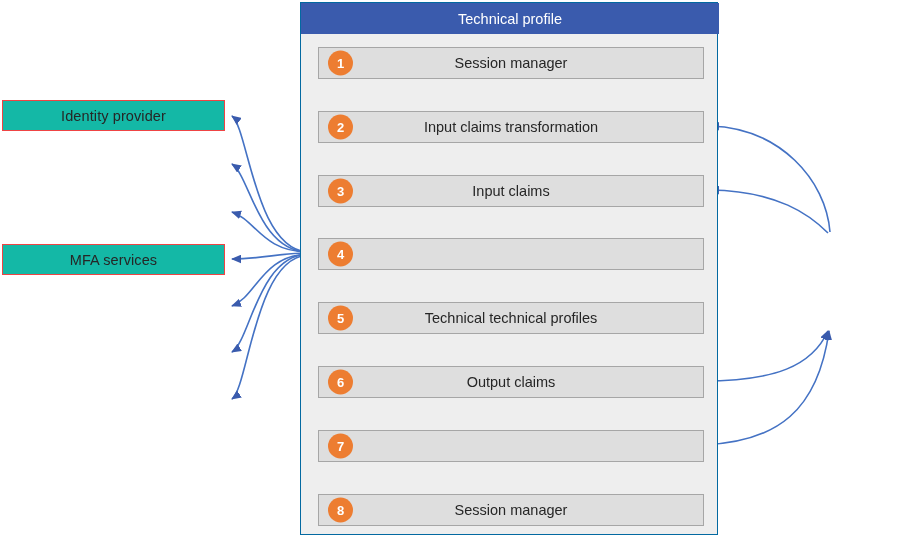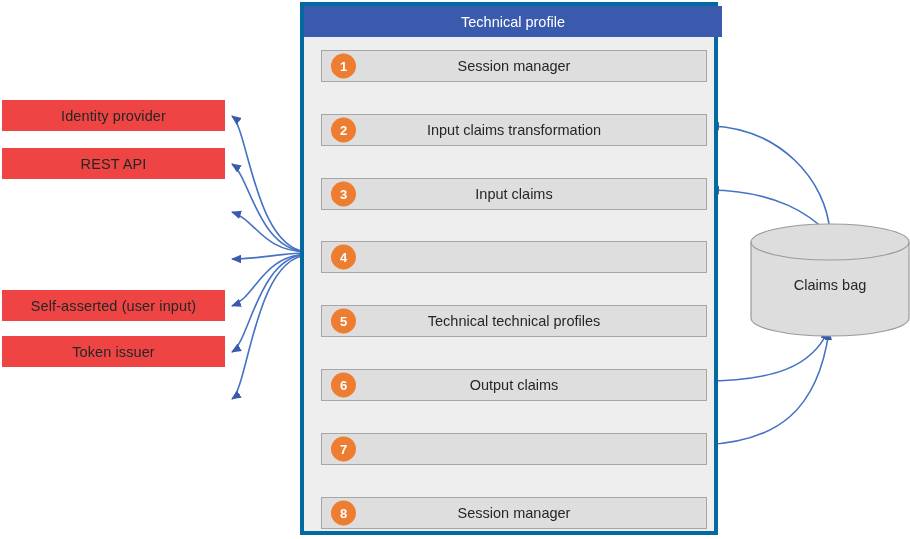--- a/index.html
+++ b/index.html
@@ -26,39 +26,39 @@
     height: 539px;
     pointer-events: none;
   }
   
   .src-box {
     position: absolute;
     left: 2px;
     width: 223px;
     height: 31px;
     box-sizing: border-box;
-    background: #ef4444;
+    background: #14b8a6;
     border: 1px solid #ef4444;
     display: flex;
     align-items: center;
     justify-content: center;
     font-size: 14.5px;
     color: #262626;
     letter-spacing: 0.1px;
   }
   
   #profile-panel {
     position: absolute;
     left: 300px;
     top: 2px;
     width: 418px;
     height: 533px;
     box-sizing: border-box;
     background: #EEEEEE;
-    border: 4px solid #0369a1;
+    border: 1px solid #0369a1;
   }
   #profile-header {
     position: absolute;
     left: 0px;
     top: 0px;
     width: 418px;
     height: 31px;
     box-sizing: border-box;
     background: #3A5BAD;
     color: #ffffff;
@@ -170,28 +170,22 @@
 
     <g stroke="#4472C4" stroke-width="1.6" fill="none">
       <path d="M703,381 C 775,381 812,366 828,331" marker-end="url(#arrowThinUp)"></path>
       <path d="M703,445 C 778,442 818,410 829,331" marker-end="url(#arrowThinUp)"></path>
     </g>
   </svg>
 
   <div class="src-box" style="top:100px">
     <span>Identity provider</span>
   </div>
-  <div class="src-box" style="top:148px">
-    <span>REST API</span>
-  </div>
-  <div class="src-box" style="top:290px">
-    <span>Self-asserted (user input)</span>
-  </div>
-  <div class="src-box" style="top:336px">
-    <span>Token issuer</span>
+  <div class="src-box" style="top:244px">
+    <span>MFA services</span>
   </div>
 
   <div id="profile-panel">
 
     <div id="profile-header">
       <span>Technical profile</span>
     </div>
 
     <div class="step-box" style="top:44px">
       <span class="step-num">1</span>
@@ -226,21 +220,14 @@
       <span class="step-num">7</span>
     </div>
 
     <div class="step-box" style="top:491px">
       <span class="step-num">8</span>
       <span class="step-label">Session manager</span>
     </div>
 
   </div>
 
-  <div id="claims-bag">
-    <svg width="160" height="114" viewBox="0 0 160 114" xmlns="http://www.w3.org/2000/svg">
-      <path d="M1,19 L1,95 C1,105 36,113 80,113 C124,113 159,105 159,95 L159,19 Z" fill="#DDDDDD" stroke="#9A9A9A" stroke-width="1.2"></path>
-      <ellipse cx="80" cy="19" rx="79" ry="18" fill="#DDDDDD" stroke="#9A9A9A" stroke-width="1.2"></ellipse>
-    </svg>
-    <div id="claims-bag-label">Claims bag</div>
-  </div>
 
 </div>
 
 </body></html>

